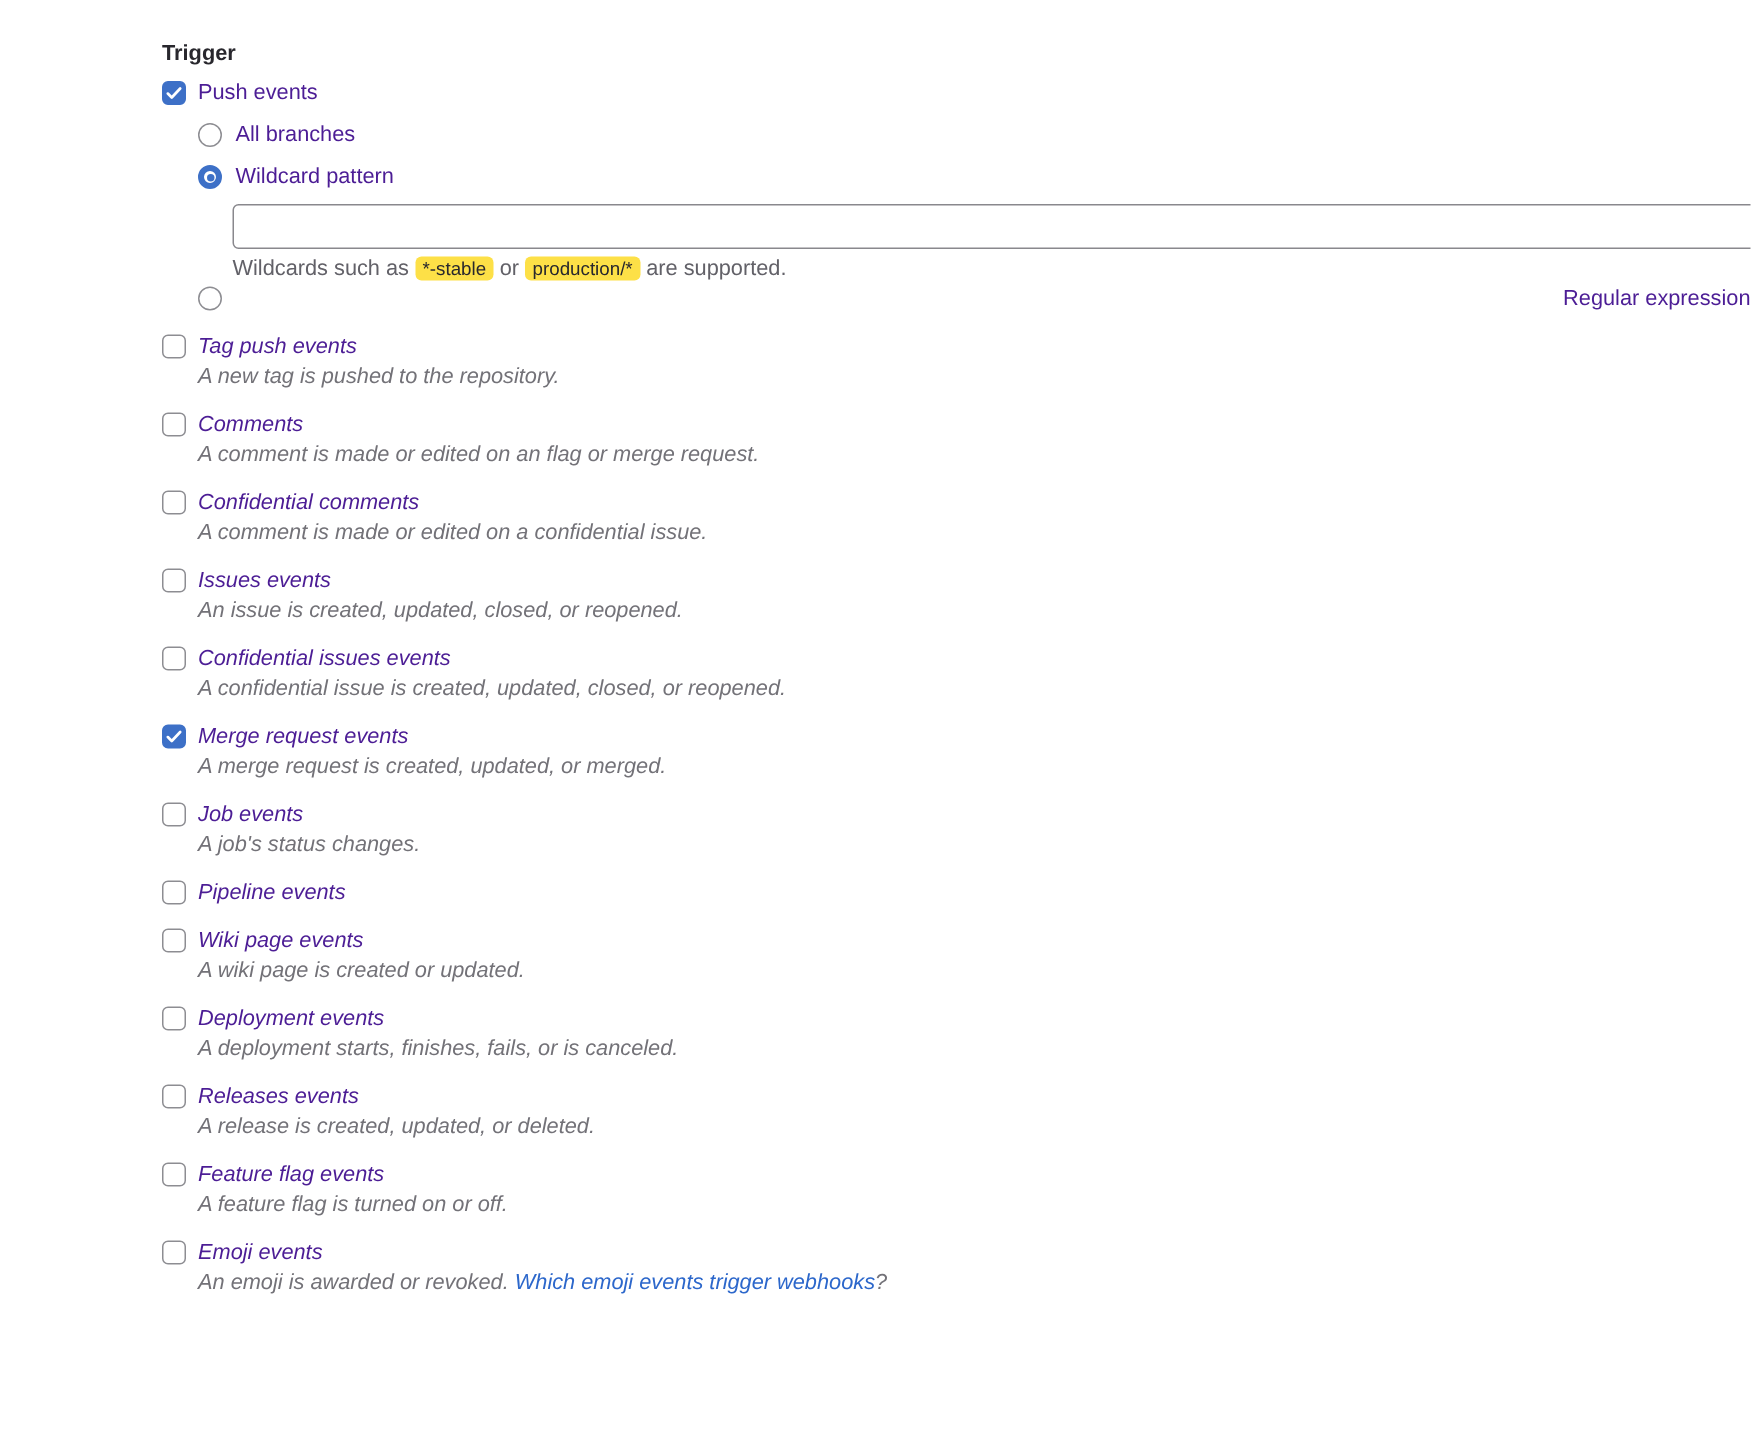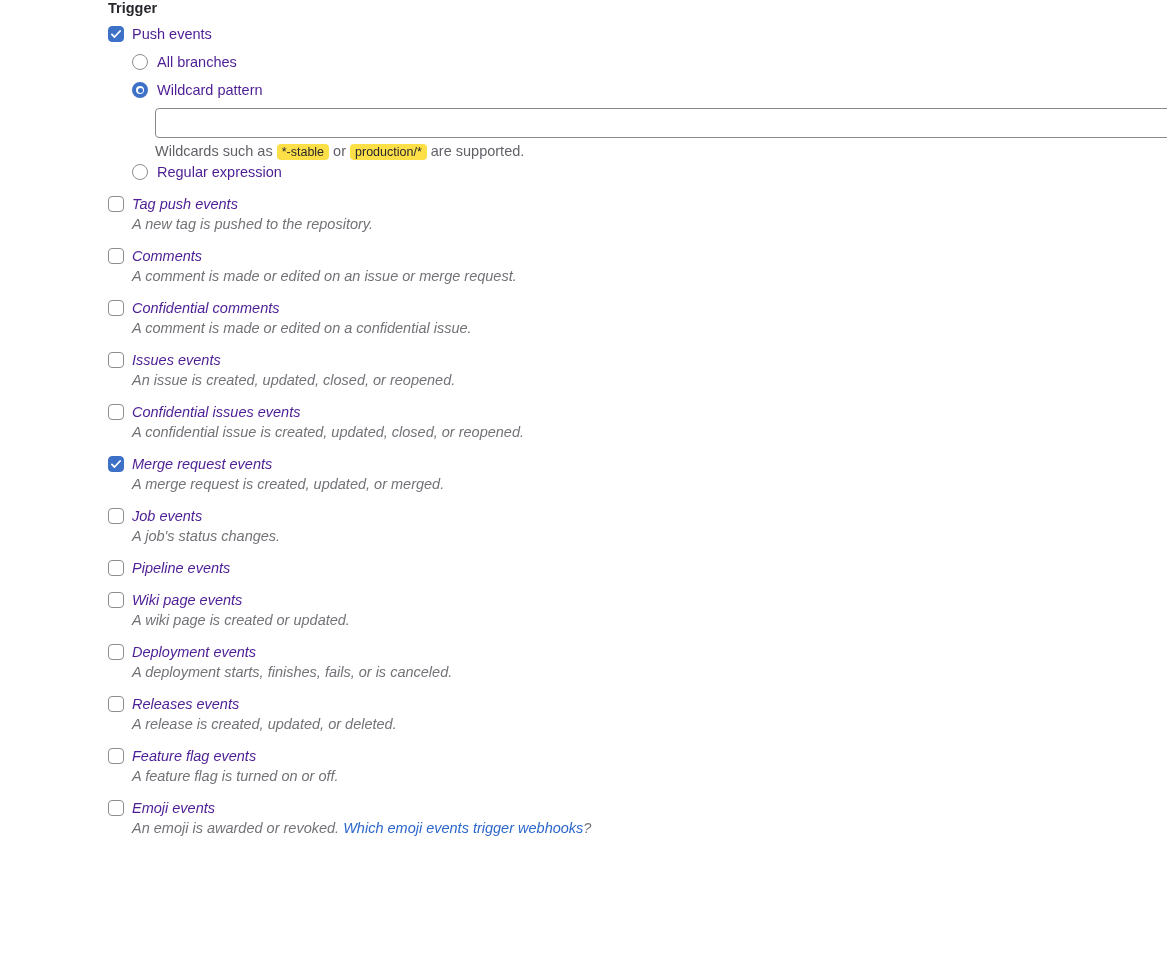--- a/index.html
+++ b/index.html
@@ -9,21 +9,21 @@
     overflow:hidden;
     position:relative;
     font-family:"Liberation Sans","DejaVu Sans",sans-serif;
     font-size:14.5px;
     color:#28272d;
     -webkit-font-smoothing:antialiased;
   }
   .content { position:absolute; left:108px; top:0; width:1059px; }
 
   .section-title {
-    margin-top:0;
+    margin-top:28px;
     font-weight:700;
     line-height:17px;
     color:#28272d;
   }
 
   
   .item { display:flex; margin-bottom:12px; }
   .item.push { margin-top:7px; }
   .events { margin-top:12px;font-style:italic; }
 
@@ -44,21 +44,21 @@
 
   .text { flex:1; min-width:0; }
   .label { line-height:20px; color:#4c1d95; cursor:pointer; }
   .desc  { line-height:20px; color:#737278; }
   .desc a.link { color:#2c67cb; text-decoration:none; cursor:pointer; }
   .desc .suffix { color:#737278; }
 
   
   .radio-group { margin-top:8px; }
   .radio-row { display:flex; line-height:20px; margin-bottom:8px; }
-  .radio-row:last-child { margin-bottom:0; }
+  .radio-row:last-child { margin-bottom:0;justify-content:space-between; }
   .radio {
     flex:0 0 16px;
     width:16px; height:16px;
     margin-top:2px; margin-right:9px;
     border:1px solid #8d8d92;
     border-radius:50%;
     box-sizing:border-box;
     background:#ffffff;
     display:flex; align-items:center; justify-content:center;
     cursor:pointer;
@@ -156,21 +156,21 @@
       <div class="text">
         <div class="label">Tag push events</div>
         <div class="desc"><span>A new tag is pushed to the repository.</span></div>
       </div>
     </div>
 
     <div class="item">
       <span class="checkbox"></span>
       <div class="text">
         <div class="label">Comments</div>
-        <div class="desc"><span>A comment is made or edited on an issue or merge request.</span></div>
+        <div class="desc"><span>A comment is made or edited on an flag or merge request.</span></div>
       </div>
     </div>
 
     <div class="item">
       <span class="checkbox"></span>
       <div class="text">
         <div class="label">Confidential comments</div>
         <div class="desc"><span>A comment is made or edited on a confidential issue.</span></div>
       </div>
     </div>

